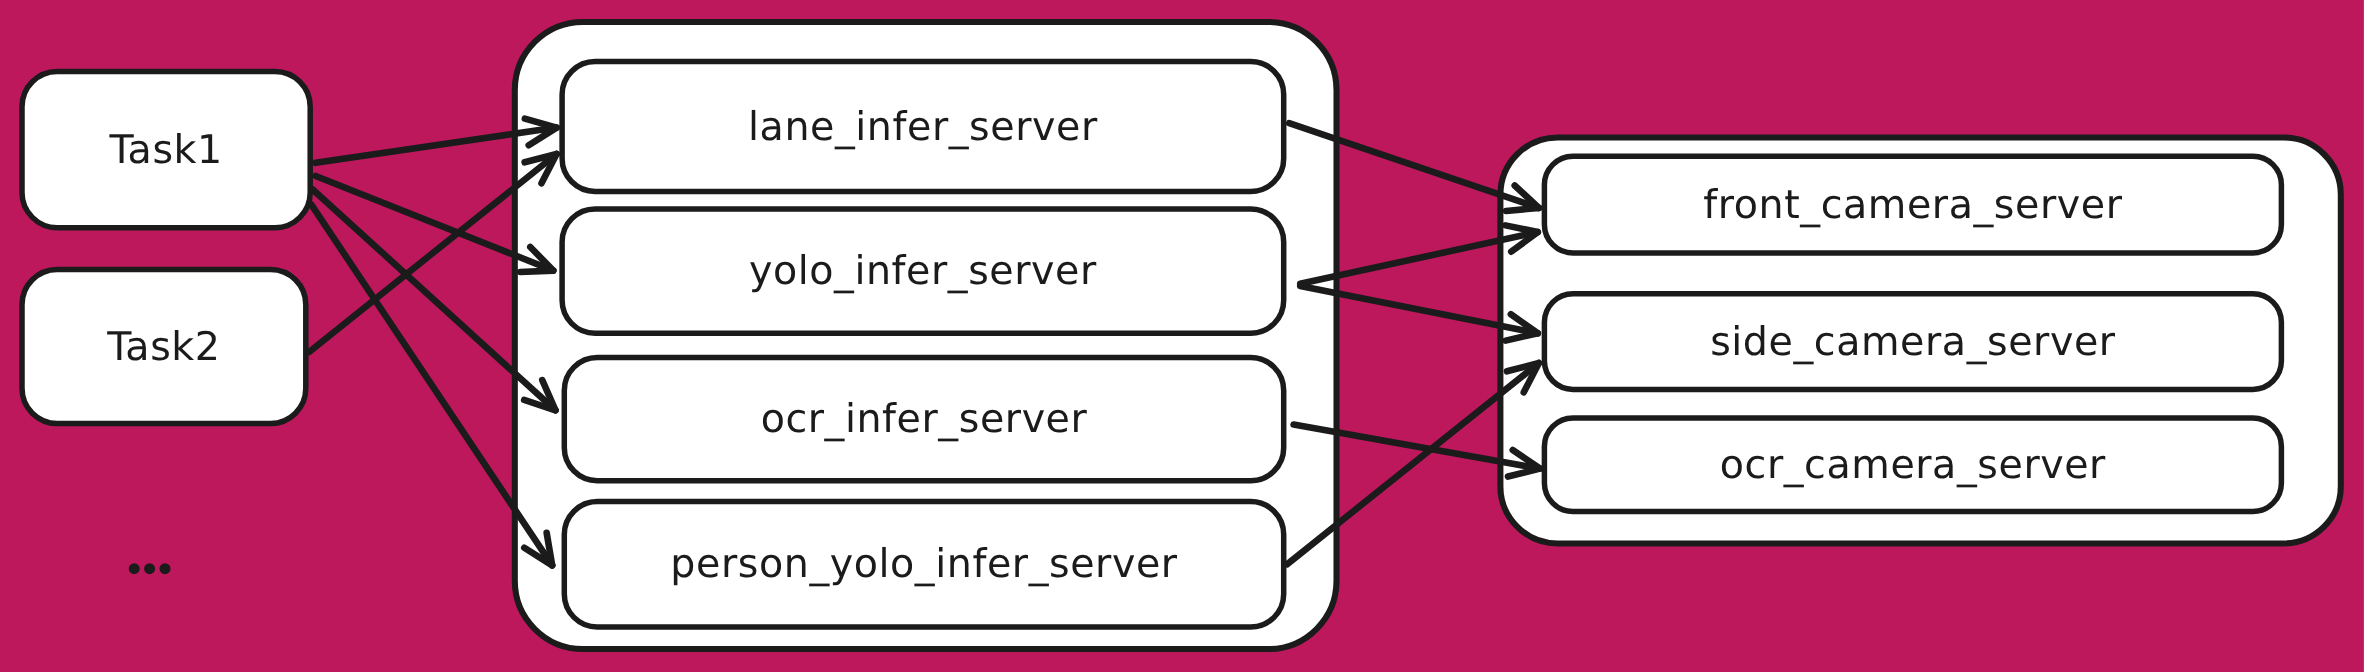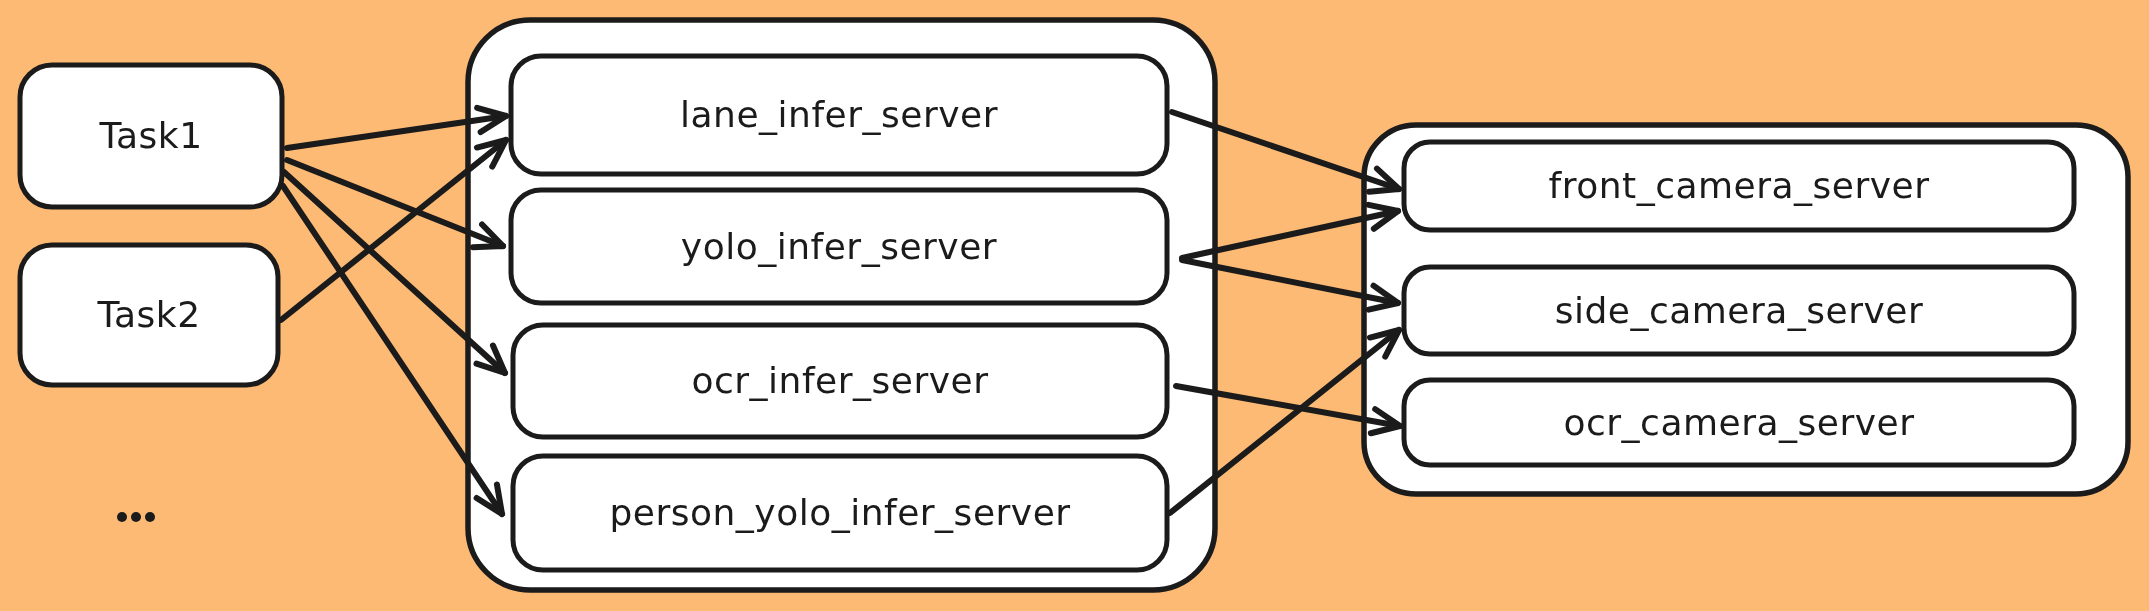--- a/index.html
+++ b/index.html
@@ -1,20 +1,20 @@
 <!DOCTYPE html>
 <html><head>
 <meta charset="utf-8">
 <style>
   html, body { margin: 0; padding: 0; background: #ffffff; }
   .stage {
     position: relative;
     width: 2149px;
     height: 611px;
-    background: #fdba74;
+    background: #be185d;
     font-family: "DejaVu Sans", "Liberation Sans", sans-serif;
     overflow: hidden;
   }
   svg { display: block; }
   text {
     font-family: "DejaVu Sans", "Liberation Sans", sans-serif;
     font-size: 36px;
     fill: #1b1b1b;
     text-anchor: middle;
     dominant-baseline: middle;

